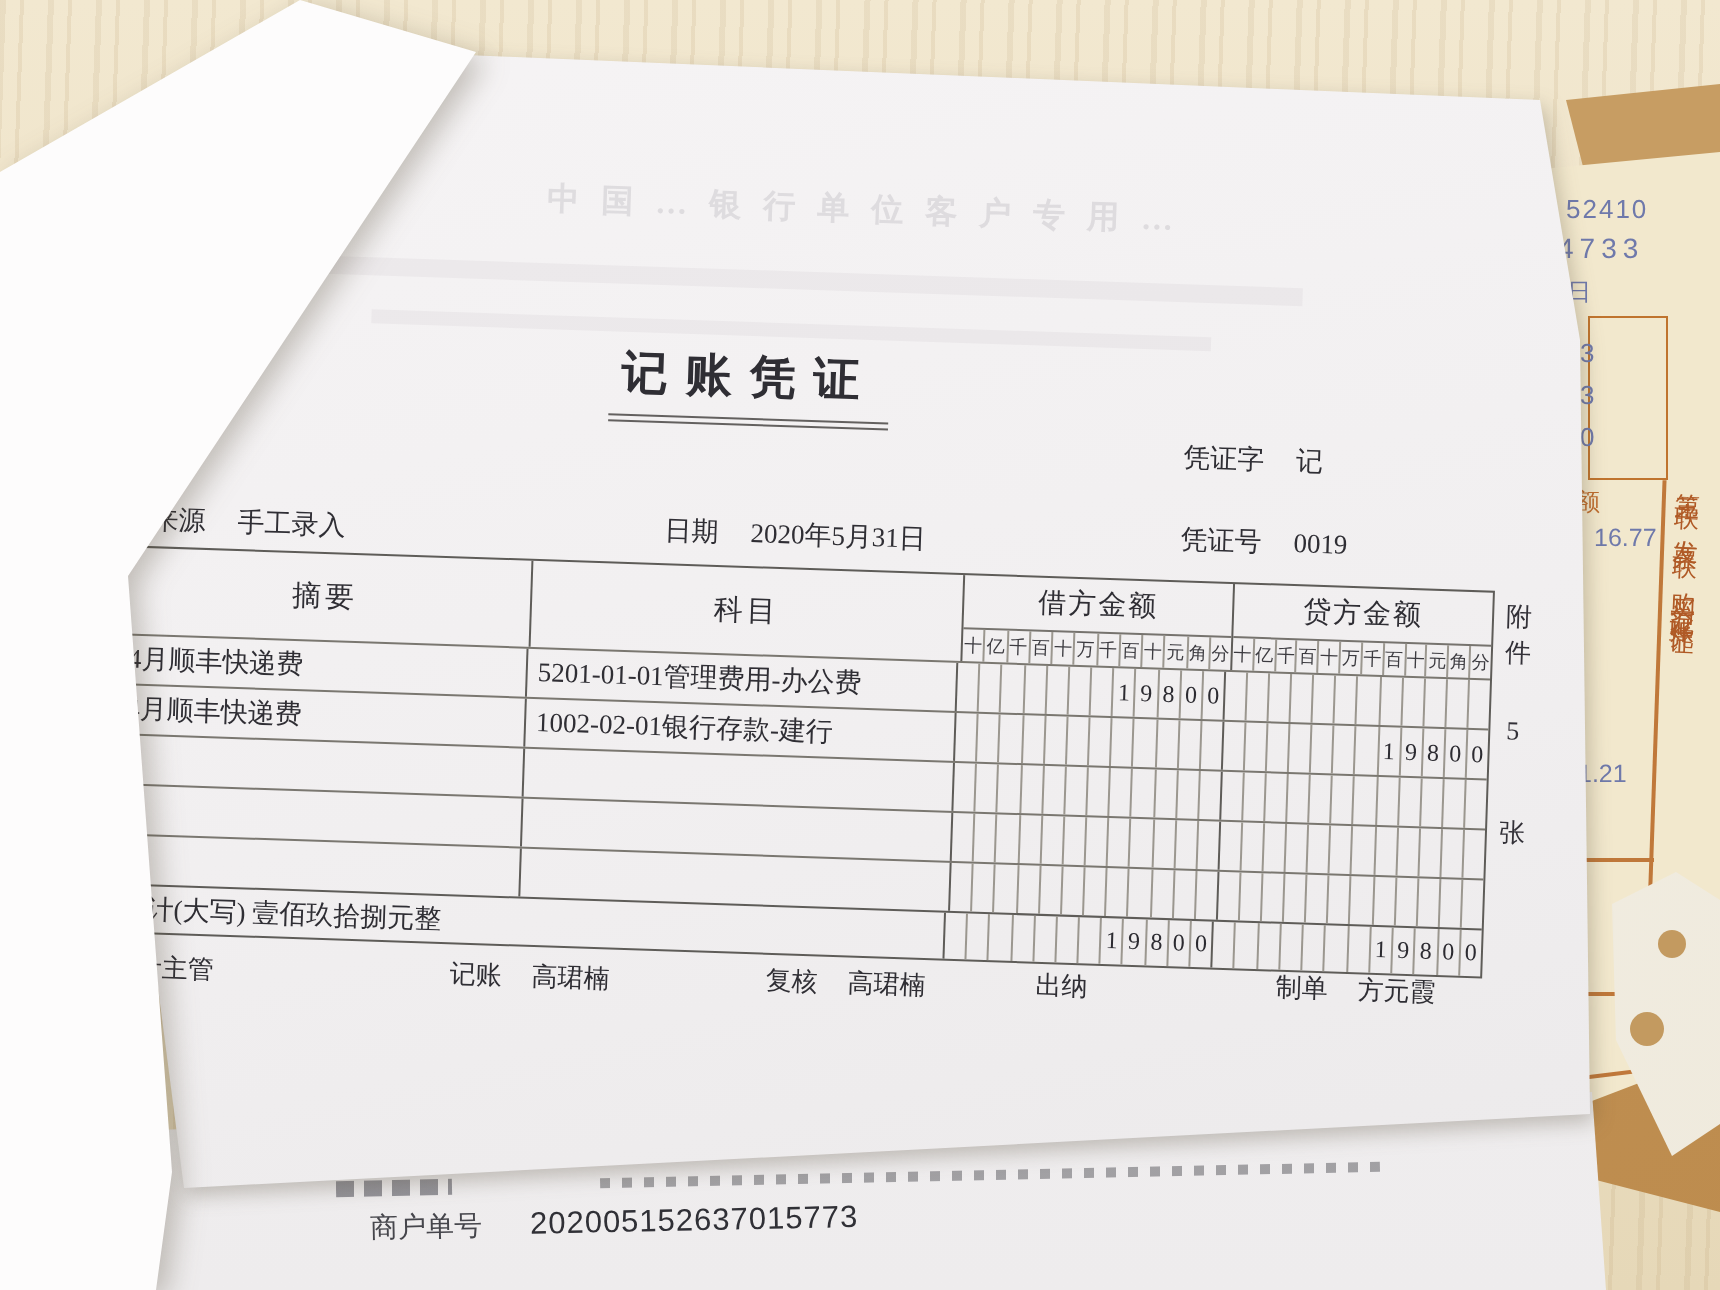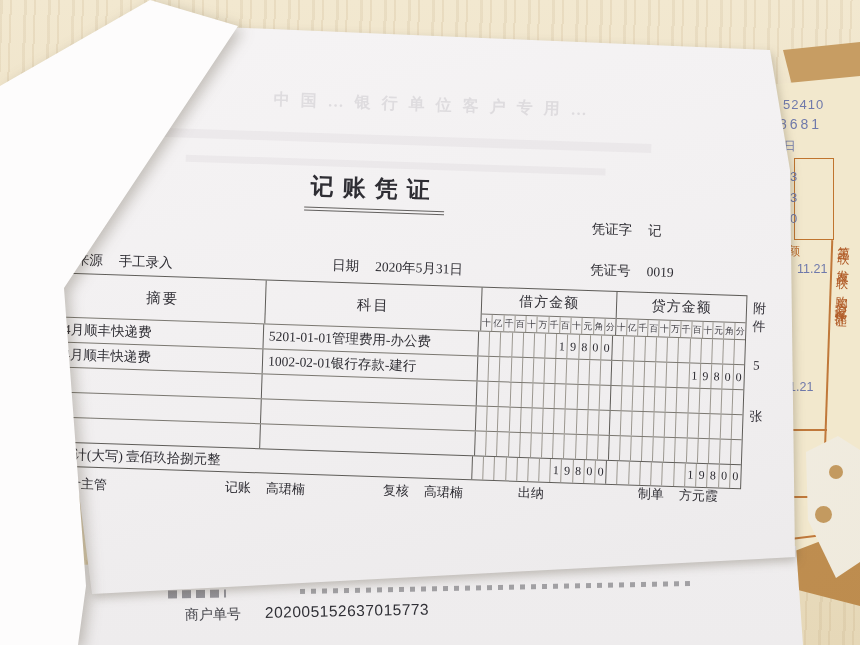--- a/index.html
+++ b/index.html
@@ -91,30 +91,30 @@
 </head>
 <body>
 
 <div id="canvas">
 
   <div class="layer env-top"></div>
   <div class="layer env-bot"></div>
 
   <div class="layer invoice">
     <div class="inv-num" style="left:783px;top:97px;font-size:13px;letter-spacing:1px;">52410</div>
-    <div class="inv-num" style="left:779px;top:116px;font-size:14px;letter-spacing:3px;">8681</div>
+    <div class="inv-num" style="left:779px;top:116px;font-size:14px;letter-spacing:3px;">4733</div>
     <div class="inv-num" style="left:777px;top:138px;font-size:12px;">7日</div>
     <div class="inv-box"></div>
     <div class="inv-boxdigits">
         <div>3</div>
         <div>3</div>
         <div>0</div>
       </div>
     <div class="inv-partial">额</div>
-    <div class="inv-num" style="left:797px;top:262px;font-size:12.5px;">11.21</div>
+    <div class="inv-num" style="left:797px;top:262px;font-size:12.5px;">16.77</div>
     <div class="inv-num" style="left:789px;top:380px;font-size:12.5px;">1.21</div>
     <div class="inv-vline"></div>
     <div class="inv-h1"></div>
     <div class="inv-h2"></div>
     <div class="inv-h3"></div>
     <div class="inv-copy">第三联：发票联 购买方记账凭证</div>
   </div>
 
   <div class="layer torn"></div>
   <div class="hole hole1"></div>

